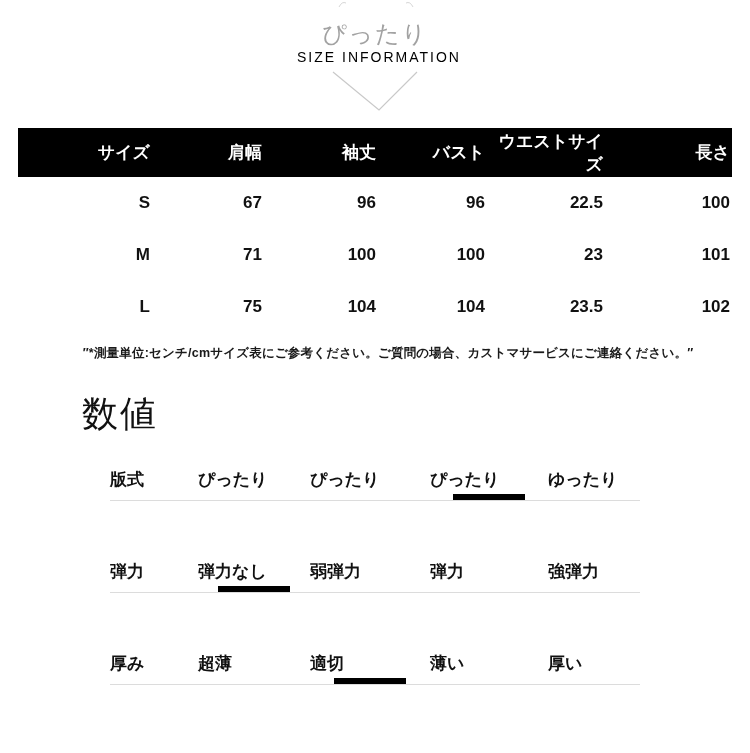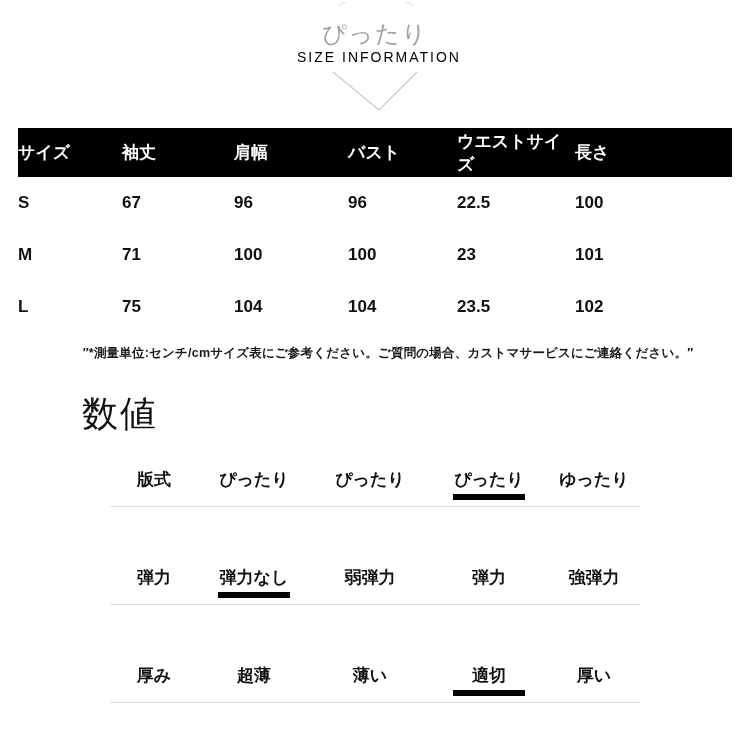--- a/index.html
+++ b/index.html
@@ -29,21 +29,22 @@
     color: #000000; font-weight: 400;
   }
   .chevron { position: absolute; left: 332px; top: 71px; width: 86px; height: 41px; }
 
   
   .size-table { position: absolute; left: 18px; top: 128px; width: 714px; }
   .grid6 {
     display: grid;
     grid-template-columns: 104px 112px 114px 109px 118px 157px;
     align-items: center;
-    text-align: left;
+    text-align: right;
+    padding-left: 28px;
   }
   .grid6 > div:last-child { padding-right: 30px; }
   .st-header {
     height: 49px;
     background: #000000;
     color: #ffffff;
     font-weight: bold;
     font-size: 17px;
   }
   .st-row {
@@ -64,24 +65,23 @@
   .spec-heading {
     position: absolute; left: 82px; top: 392px;
     font-size: 36px; font-weight: normal; color: #111111;
     letter-spacing: 2px; line-height: 1.2;
   }
 
   .spec-rows { position: absolute; left: 110px; top: 470px; width: 530px; }
   .attr-row {
     display: grid;
     grid-template-columns: 88px 112px 120px 118px 92px;
-    text-align: center;
     font-size: 17px; font-weight: bold; color: #111111;
     line-height: 20px;
-    padding-bottom: 16px;
+    padding-bottom: 10px;
     border-bottom: 1px solid #dcdcdc;
     margin-bottom: 61px;
   }
   .attr-row:last-child { margin-bottom: 8px; }
   .opt { position: relative; }
   .opt.selected::after {
     content: "";
     position: absolute;
     left: 50%; transform: translateX(-50%);
     top: 100%; margin-top: 4px;
@@ -102,22 +102,22 @@
   <div class="sec-title">ぴったり</div>
   <div class="sec-subtitle">SIZE INFORMATION</div>
 
   <svg class="chevron" viewBox="0 0 86 41">
     <polyline points="1,1 47,39 85,1" fill="none" stroke="#c9c9c9" stroke-width="1.2"></polyline>
   </svg>
 
   <div class="size-table">
     <div class="grid6 st-header">
       <div>サイズ</div>
+      <div>肩幅</div>
       <div>袖丈</div>
-      <div>肩幅</div>
       <div>バスト</div>
       <div>ウエストサイズ</div>
       <div>長さ</div>
     </div>
 
     <div class="grid6 st-row">
       <div>S</div>
       <div>67</div>
       <div>96</div>
       <div>96</div>
@@ -161,19 +161,19 @@
       <div>弾力</div>
       <div class="opt selected">弾力なし</div>
       <div class="opt">弱弾力</div>
       <div class="opt">弾力</div>
       <div class="opt">強弾力</div>
     </div>
 
     <div class="attr-row">
       <div>厚み</div>
       <div class="opt">超薄</div>
+      <div class="opt selected">適切</div>
       <div class="opt">薄い</div>
-      <div class="opt selected">適切</div>
       <div class="opt">厚い</div>
     </div>
   </div>
 
 </div>
 
 </body></html>

